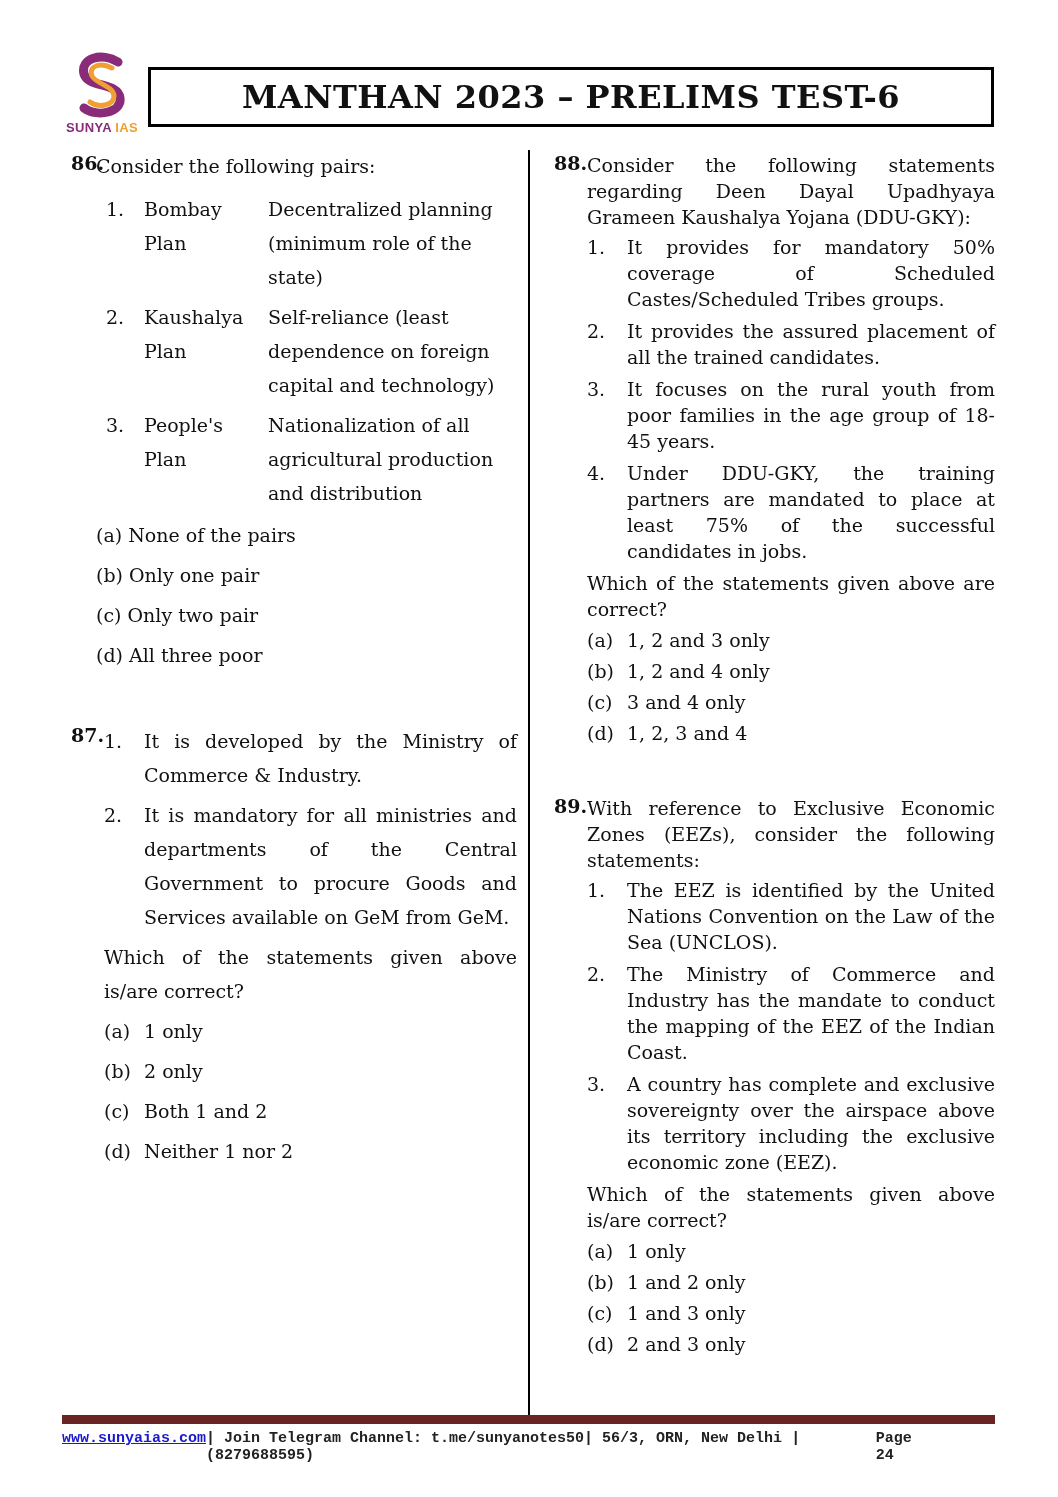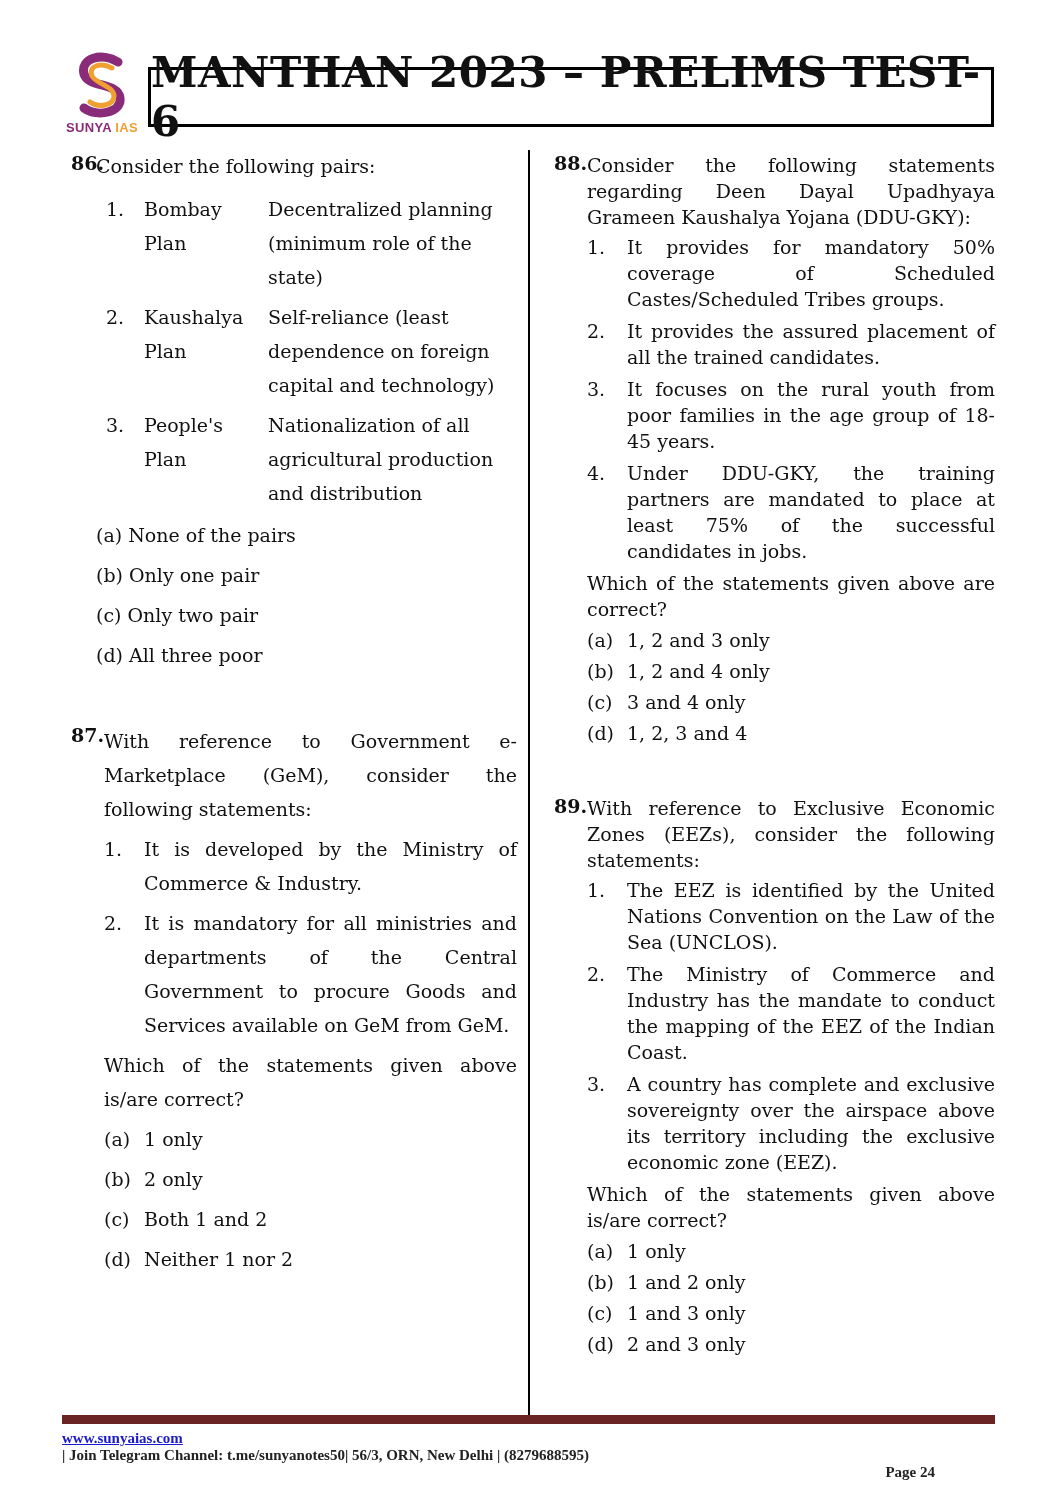--- a/index.html
+++ b/index.html
@@ -5,21 +5,21 @@
   html, body { margin:0; padding:0; background:#ffffff; }
   body { width:1058px; height:1497px; position:relative; overflow:hidden;
          font-family:"DejaVu Serif","Liberation Serif",serif; color:#111; }
   .logo { position:absolute; left:62px; top:52px; width:80px; height:90px; text-align:center; }
   .logo svg { display:block; margin:0 auto; }
   .logo-text { font-family:"Liberation Sans",sans-serif; font-weight:bold; font-size:13px; letter-spacing:0.3px; margin-top:2px; }
   .logo-text .s1 { color:#8a2b7a; }
   .logo-text .s2 { color:#f0a030; }
   .title-box { position:absolute; left:148px; top:67px; width:846px; height:60px;
                border:3px solid #000; box-sizing:border-box; display:flex; align-items:center; justify-content:center; }
-  .title { font-family:"DejaVu Serif","Liberation Serif",serif; font-weight:900; font-size:42px; letter-spacing:0.5px; color:#111; }
+  .title { font-family:"DejaVu Serif","Liberation Serif",serif; font-weight:900; font-size:32px; letter-spacing:0.5px; color:#111; }
   .col { position:absolute; top:150px; width:455px; font-size:19px; }
   .col-left { left:62px; }
   .col-right { left:545px; width:450px; }
   .divider-v { position:absolute; left:528px; top:150px; width:2px; height:1265px; background:#000; }
   .q { position:relative; }
   .qnum { position:absolute; left:9px; top:0; font-weight:bold; }
   .qbody { margin-left:42px; }
   .stem { text-align:justify; }
   .lh-loose { line-height:34px; }
   .lh-tight { line-height:26px; }
@@ -28,21 +28,21 @@
   .pair-n { width:38px; flex:none; }
   .pair-a { width:124px; flex:none; }
   .pair-b { flex:1; }
   .stmts { margin:4px 0; }
   .stmt { display:flex; margin-bottom:6px; }
   .stmt-n { width:40px; flex:none; }
   .stmt-t { flex:1; text-align:justify; }
   .opt { display:flex; }
   .opt-l { width:40px; flex:none; }
   .footer-bar { position:absolute; left:62px; top:1415px; width:933px; height:9px; background:#6b2424; }
-  .footer { position:absolute; left:62px; top:1430px; width:933px; font-family:Liberation Serif, serif; font-size:15px; font-weight:bold; color:#222; display:flex;flex-direction:column; }
+  .footer { position:absolute; left:62px; top:1430px; width:933px; font-family:Liberation Mono, monospace; font-size:15px; font-weight:bold; color:#222; display:flex; }
   .footer a { color:#1a1acc; text-decoration:underline; }
   .footer .pg { margin-left:auto; margin-right:60px; }
 </style>
 </head>
 <body>
 
 <div class="logo">
   <svg width="60" height="66" viewBox="0 0 60 66">
     <path d="M46 10 C30 0, 8 6, 12 22 C16 36, 46 30, 48 46 C50 60, 26 66, 12 56" fill="none" stroke="#8a2b7a" stroke-width="9" stroke-linecap="round"></path>
     <path d="M40 16 C28 10, 16 14, 20 24 C24 32, 42 34, 42 44 C42 54, 26 56, 18 50" fill="none" stroke="#f0a030" stroke-width="5" stroke-linecap="round"></path>
@@ -87,21 +87,20 @@
         <div style="margin-bottom:6px;">(b) Only one pair</div>
         <div style="margin-bottom:6px;">(c) Only two pair</div>
         <div>(d) All three poor</div>
       </div>
     </div>
   </div>
 
   <div class="q" style="margin-top:52px;">
     <span class="qnum">87.</span>
     <div class="qbody">
-      <div class="stem lh-loose">With reference to Government e-Marketplace (GeM), consider the following statements:</div>
       <div class="stmts lh-loose" style="margin-top:6px;">
         <div class="stmt">
           <span class="stmt-n">1.</span>
           <span class="stmt-t">It is developed by the Ministry of Commerce &amp; Industry.</span>
         </div>
         <div class="stmt">
           <span class="stmt-n">2.</span>
           <span class="stmt-t">It is mandatory for all ministries and departments of the Central Government to procure Goods and Services available on GeM from GeM.</span>
         </div>
       </div>

